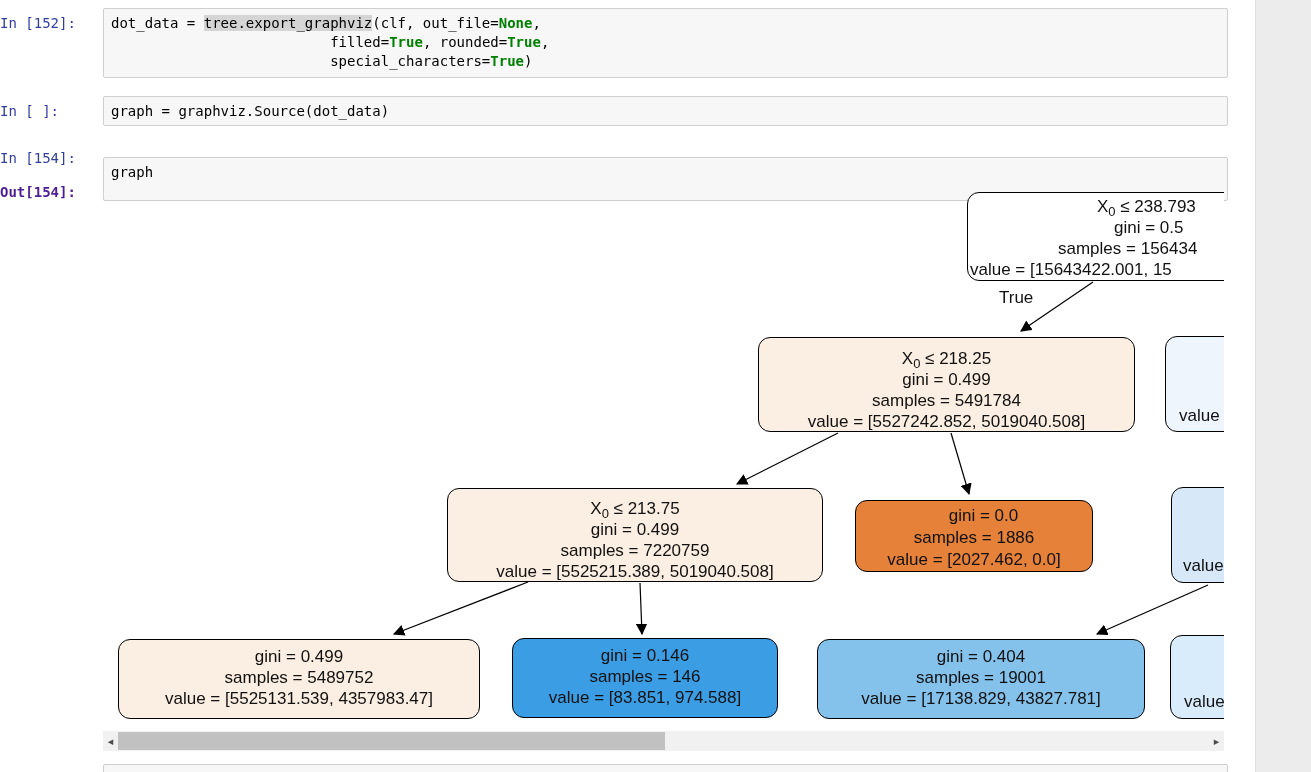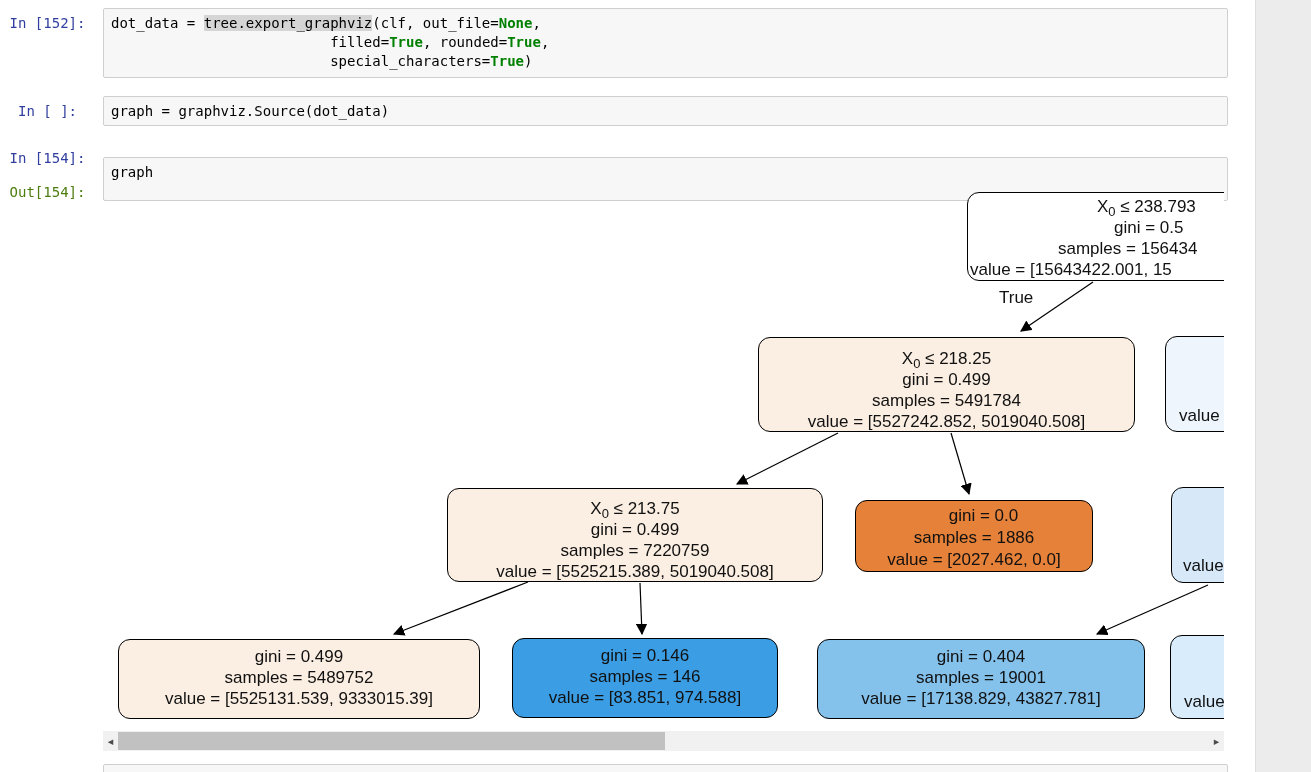--- a/index.html
+++ b/index.html
@@ -2,24 +2,24 @@
 <html><head>
 <meta charset="utf-8">
 <style>
   html,body{margin:0;padding:0;background:#fff;}
   .page{position:relative;width:1311px;height:772px;overflow:hidden;background:#ffffff;
         font-family:"Liberation Sans",sans-serif;}
   
   .gutter{position:absolute;top:0;right:0;width:55px;height:772px;background:#ececec;
           border-left:1px solid #dedede;}
   
-  .prompt{position:absolute;left:0;width:95px;text-align:center;
+  .prompt{position:absolute;left:0;width:95px;text-align:left;
           font-family:"DejaVu Sans Mono","Liberation Mono",monospace;font-size:14px;
           color:#303f9f;white-space:pre;}
-  .prompt.out{color:#4d7c0f;}
+  .prompt.out{color:#4c1d95;font-weight:bold;}
   .input-box{position:absolute;left:103px;width:1125px;background:#f7f7f7;
              border:1px solid #cfcfcf;border-radius:2px;box-sizing:border-box;}
   .code{padding:5px 8px 0 7px;font-family:"DejaVu Sans Mono","Liberation Mono",monospace;
         font-size:14px;line-height:19px;color:#000;white-space:pre;}
   .tok-hl{background:#d5d5d5;}
   .tok-kw{color:#008000;font-weight:bold;}
   
   .tree-area{position:absolute;left:0;top:0;width:1224px;height:730px;overflow:hidden;}
   .tree-svg{position:absolute;left:0;top:0;}
   .tnode{position:absolute;border:1px solid #000;border-radius:12px;box-sizing:border-box;
@@ -109,21 +109,21 @@
       <div class="node-line" style="line-height:22px;">value = [2027.462, 0.0]</div>
     </div>
 
     <div class="tnode" style="left: 1171px; top: 487px; width: 175px; height: 96px; background: rgb(215, 233, 248);">
       <div class="abs-line" style="left:11px;top:68px;">value</div>
     </div>
 
     <div class="tnode" style="left: 118px; top: 639px; width: 362px; height: 80px; padding-top: 6px; background: rgb(251, 238, 226);">
       <div class="node-line">gini = 0.499</div>
       <div class="node-line">samples = 5489752</div>
-      <div class="node-line">value = [5525131.539, 9333015.39]</div>
+      <div class="node-line">value = [5525131.539, 4357983.47]</div>
     </div>
 
     <div class="tnode" style="left: 512px; top: 638px; width: 266px; height: 80px; padding-top: 6px; background: rgb(59, 158, 229);">
       <div class="node-line">gini = 0.146</div>
       <div class="node-line">samples = 146</div>
       <div class="node-line">value = [83.851, 974.588]</div>
     </div>
 
     <div class="tnode" style="left: 817px; top: 639px; width: 328px; height: 80px; padding-top: 6px; background: rgb(132, 194, 236);">
       <div class="node-line">gini = 0.404</div>

